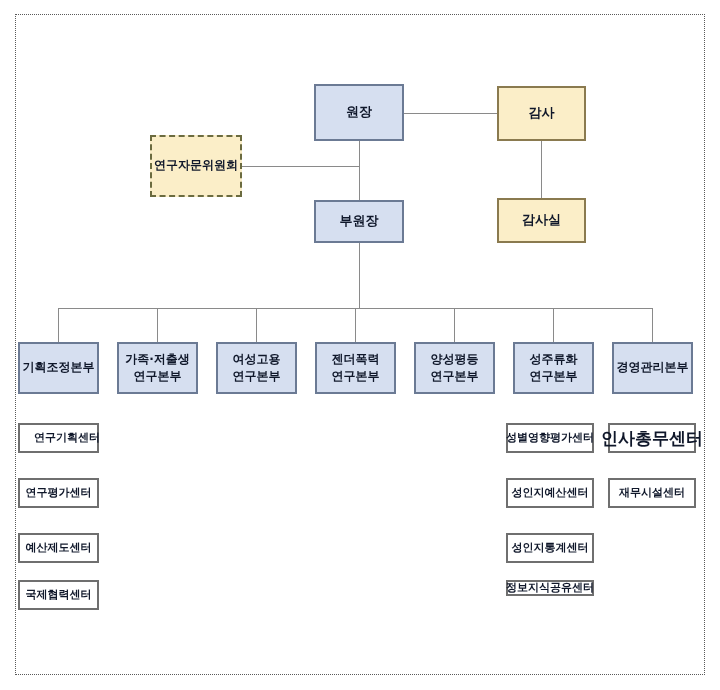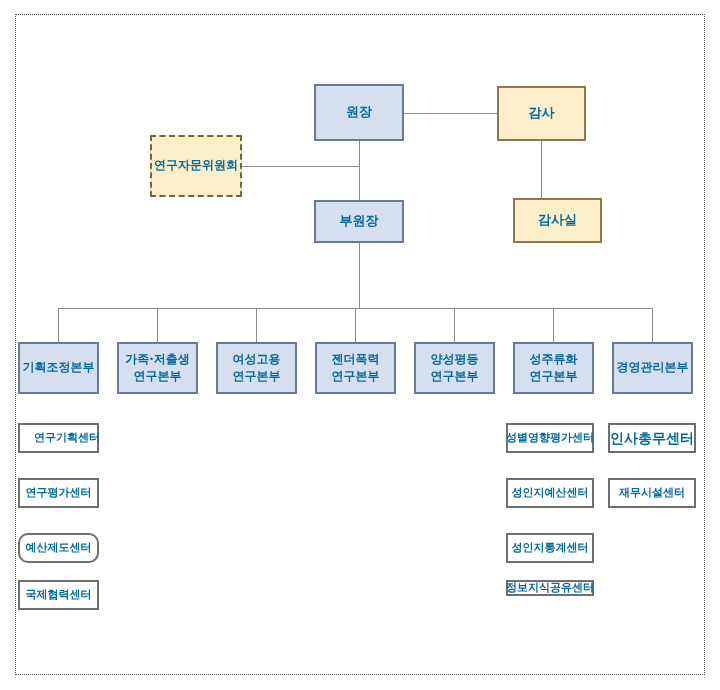--- a/index.html
+++ b/index.html
@@ -32,21 +32,21 @@
   .node {
     position: absolute;
     box-sizing: border-box;
     display: flex;
     flex-direction: column;
     align-items: center;
     justify-content: center;
     text-align: center;
     line-height: 1.45;
     font-weight: bold;
-    color: #0369a1;
+    color: #0f172a;
     z-index: 3;
   }
   .node .ln {
     display: block;
     white-space: nowrap;
   }
   
   .node-blue {
     background: #d6dff0;
     border: 2px solid #6b7a94;
@@ -103,21 +103,21 @@
   <div class="line line-v" style="left:652px; top:308px; height:34px;"></div>
 
   <div class="node node-blue" style="left:314px; top:84px; width:90px; height:57px; font-size:13px;">
     <span class="ln">원장</span>
   </div>
 
   <div class="node node-beige" style="left:497px; top:86px; width:89px; height:55px; font-size:13px;">
     <span class="ln">감사</span>
   </div>
 
-  <div class="node node-beige" style="left:497px; top:198px; width:89px; height:45px; font-size:13px;margin-left:16px;">
+  <div class="node node-beige" style="left:497px; top:198px; width:89px; height:45px; font-size:13px;">
     <span class="ln">감사실</span>
   </div>
 
   <div class="node node-dashed" style="left:150px; top:135px; width:92px; height:62px; font-size:12px;">
     <span class="ln">연구자문위원회</span>
   </div>
 
   <div class="node node-blue" style="left:314px; top:200px; width:90px; height:43px; font-size:13px;">
     <span class="ln">부원장</span>
   </div>
@@ -154,40 +154,40 @@
   <div class="node node-blue" style="left:612px; top:342px; width:81px; height:52px; font-size:12px;">
     <span class="ln">경영관리본부</span>
   </div>
 
   <div class="node node-white" style="left:18px; top:423px; width:81px; height:30px; font-size:11px;padding-left:17px;">
     <span class="ln">연구기획센터</span>
   </div>
   <div class="node node-white" style="left:18px; top:478px; width:81px; height:30px; font-size:11px;">
     <span class="ln">연구평가센터</span>
   </div>
-  <div class="node node-white" style="left:18px; top:533px; width:81px; height:30px; font-size:11px;border-radius:10px;">
+  <div class="node node-white" style="left:18px; top:533px; width:81px; height:30px; font-size:11px;">
     <span class="ln">예산제도센터</span>
   </div>
   <div class="node node-white" style="left:18px; top:580px; width:81px; height:30px; font-size:11px;">
     <span class="ln">국제협력센터</span>
   </div>
 
   <div class="node node-white" style="left:506px; top:423px; width:88px; height:30px; font-size:11px;">
     <span class="ln">성별영향평가센터</span>
   </div>
   <div class="node node-white" style="left:506px; top:478px; width:88px; height:30px; font-size:11px;">
     <span class="ln">성인지예산센터</span>
   </div>
   <div class="node node-white" style="left:506px; top:533px; width:88px; height:30px; font-size:11px;">
     <span class="ln">성인지통계센터</span>
   </div>
   <div class="node node-white" style="left:506px; top:580px; width:88px; height:16px; font-size:11px;">
     <span class="ln">정보지식공유센터</span>
   </div>
 
-  <div class="node node-white" style="left:608px; top:423px; width:88px; height:30px; font-size:14px;">
+  <div class="node node-white" style="left:608px; top:423px; width:88px; height:30px; font-size:17px;">
     <span class="ln">인사총무센터</span>
   </div>
   <div class="node node-white" style="left:608px; top:478px; width:88px; height:30px; font-size:11px;">
     <span class="ln">재무시설센터</span>
   </div>
 
 </div>
 
 </body></html>

